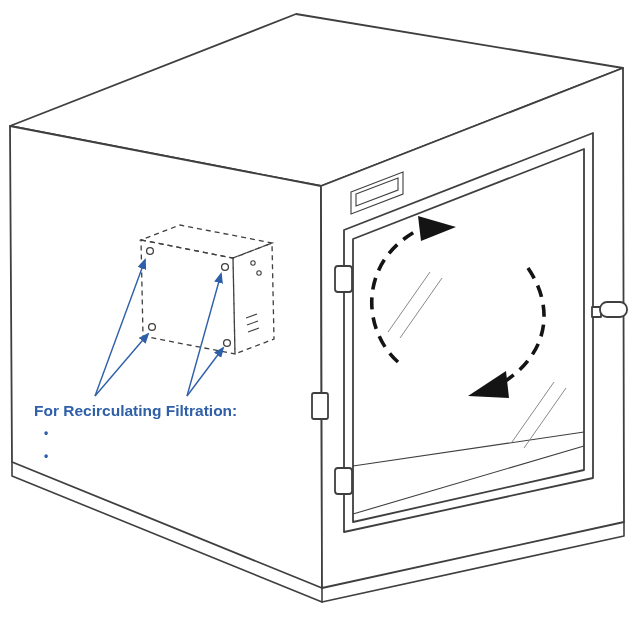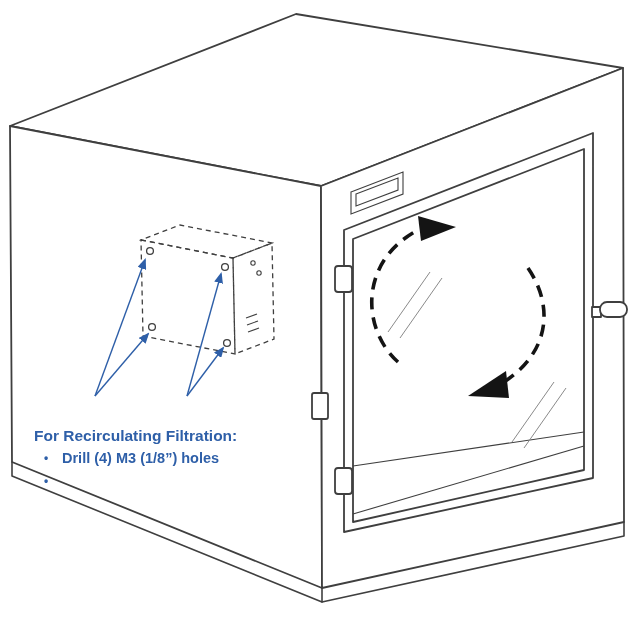--- a/index.html
+++ b/index.html
@@ -10,21 +10,21 @@
   .ln{fill:none;stroke:var(--line,#3f3f3f);stroke-width:1.6;stroke-linejoin:round;stroke-linecap:round;}
   .thin{fill:none;stroke:var(--line,#3f3f3f);stroke-width:1.1;}
   .dash{fill:none;stroke:var(--line,#3f3f3f);stroke-width:1.3;stroke-dasharray:5 4;}
   .hole{fill:#ffffff;stroke:var(--line,#3f3f3f);stroke-width:1.3;}
   .flow{fill:none;stroke:var(--arrow-black,#141414);stroke-width:3.6;stroke-dasharray:12 8;}
   .flowhead{fill:var(--arrow-black,#141414);stroke:none;}
   .shine{fill:none;stroke:#8a8a8a;stroke-width:1;}
   .bluel{fill:none;stroke:var(--accent-blue,#2e5fa8);stroke-width:1.4;}
   .bluef{fill:var(--accent-blue,#2e5fa8);}
   .note{position:absolute;left:34px;top:399px;color:var(--accent-blue,#2e5fa8);width:300px;}
-  .note-title{font-weight:bold;font-size:15.5px;line-height:23px;margin-top:25px;}
+  .note-title{font-weight:bold;font-size:15.5px;line-height:23px;}
   .note-b{display:flex;font-weight:bold;font-size:14.5px;line-height:23px;}
   .note-b .dot{width:18px;padding-left:10px;font-size:12px;flex:none;}
 </style>
 </head>
 <body>
 
 <div class="stage">
 
   <svg width="634" height="634" viewBox="0 0 634 634">
     <defs>
@@ -101,20 +101,19 @@
       <line class="bluel" x1="95" y1="396" x2="148" y2="334" marker-end="url(#bArrow)"></line>
       <line class="bluel" x1="187" y1="396" x2="221" y2="274" marker-end="url(#bArrow)"></line>
       <line class="bluel" x1="187" y1="396" x2="223" y2="348" marker-end="url(#bArrow)"></line>
     </g>
   </svg>
 
   <div class="note">
     <div class="note-title">For Recirculating Filtration:</div>
     <div class="note-b">
       <span class="dot">•</span>
-      <span>Drill (4) M3 (1/8”) holes</span>
     </div>
     <div class="note-b">
       <span class="dot">•</span>
     </div>
   </div>
 
 </div>
 
 </body></html>

